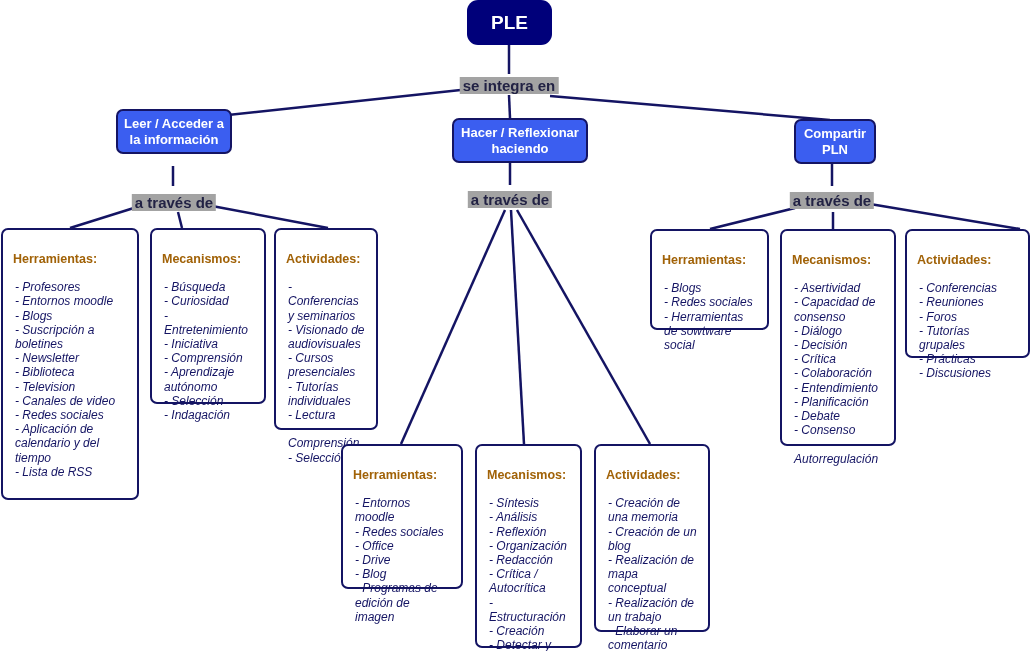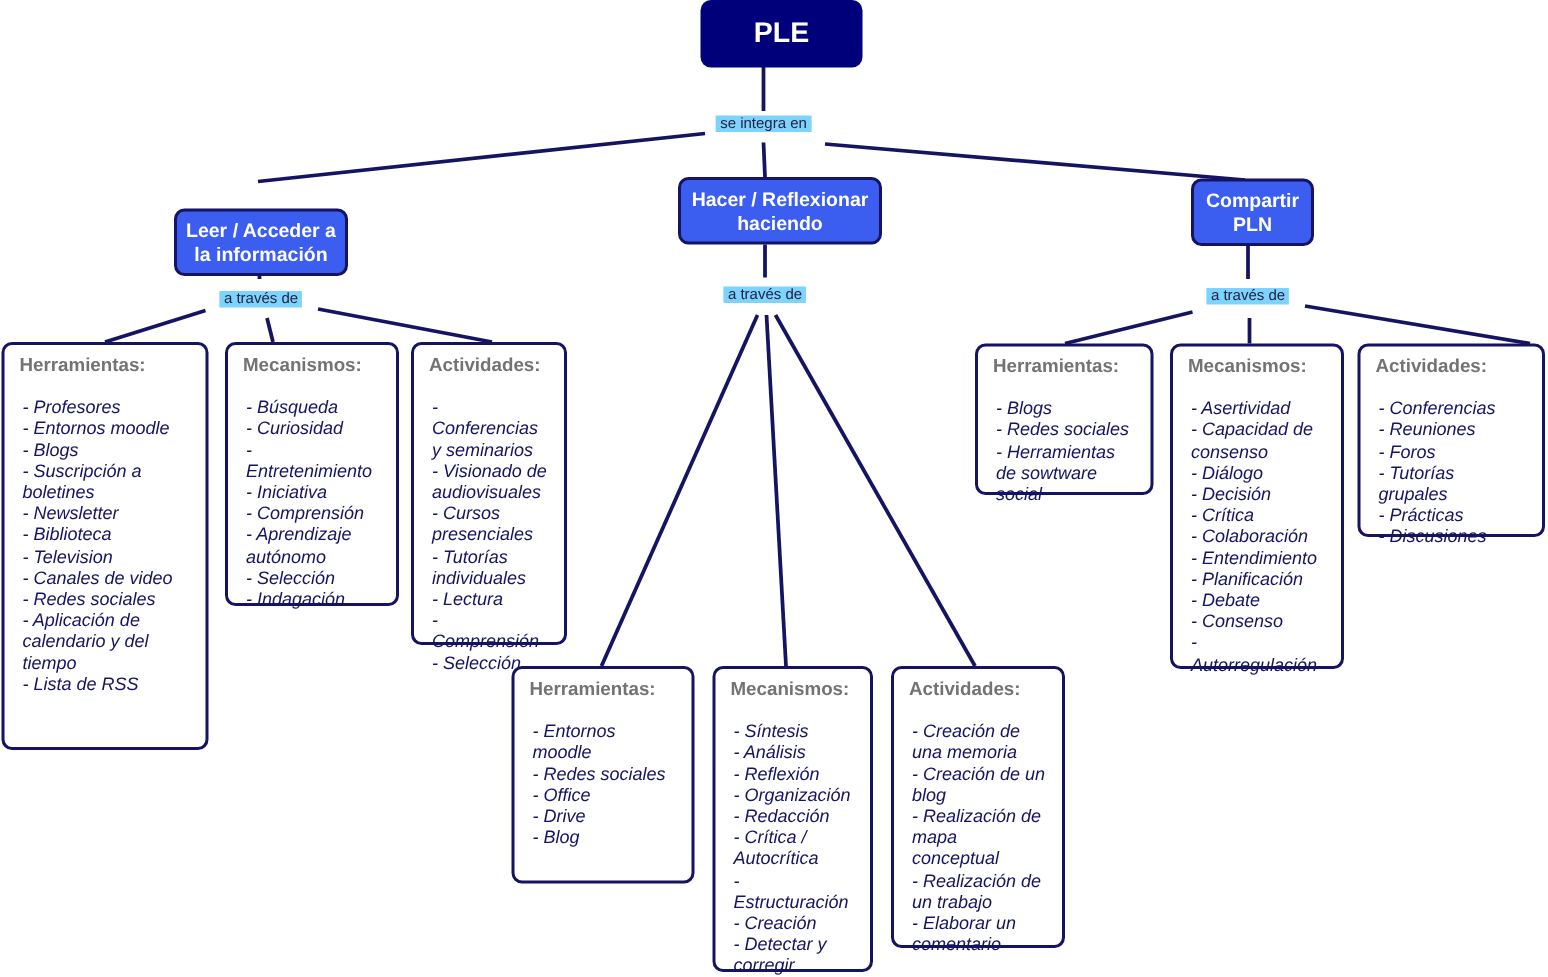--- a/index.html
+++ b/index.html
@@ -5,26 +5,26 @@
   html, body { margin: 0; padding: 0; background: #ffffff; }
   body { width: 1032px; height: 651px; position: relative; overflow: hidden;
          font-family: "Liberation Sans", sans-serif; color: #1a1a5c; }
   #links { position: absolute; left: 0; top: 0; width: 1032px; height: 651px; }
   #links line { stroke: #141463; stroke-width: 2.5; }
   .node { position: absolute; box-sizing: border-box; text-align: center;
           font-weight: bold; color: #ffffff; display: flex; align-items: center;
           justify-content: center; line-height: 16px; }
   .root { background: #00007a; border-radius: 7px; font-size: 19px; }
   .main { background: #3b5ef0; border: 2px solid #141463; border-radius: 7px; font-size: 13px; padding: 0 4px; }
-  .link-label { position: absolute; font-size: 10px; color: #222244; background: #7dd3fc;
-                padding: 0 3px; white-space: nowrap; transform: translateX(-50%); }
+  .link-label { position: absolute; font-size: 15px; color: #222244; background: #a3a3a3;
+                padding: 0 3px; white-space: nowrap; transform: translateX(-50%); font-weight: bold; }
   .card { position: absolute; box-sizing: border-box; background: #ffffff;
           border: 2px solid #141463; border-radius: 7px; padding: 6px 8px 6px 10px;
           font-size: 12px; line-height: 14.2px; color: #141463; }
-  .card .title { font-weight: bold; font-size: 12.5px; margin-bottom: 14px; color: #737373; }
+  .card .title { font-weight: bold; font-size: 12.5px; margin-bottom: 14px; color: #a16207; margin-top: 16px; }
   .card ul { list-style: none; margin: 2px; padding: 0; font-style: italic; }
   .card li { margin: 0; padding: 0; }
 </style>
 </head>
 <body>
 
 <svg id="links">
 
   <line x1="509" y1="44" x2="509" y2="74"></line>
   <line x1="470" y1="89" x2="172" y2="121"></line>
@@ -40,26 +40,26 @@
   <line x1="505" y1="210" x2="401" y2="444"></line>
   <line x1="511" y1="210" x2="524" y2="444"></line>
   <line x1="517" y1="210" x2="650" y2="444"></line>
 
   <line x1="832" y1="163" x2="832" y2="186"></line>
   <line x1="795" y1="208" x2="710" y2="229"></line>
   <line x1="833" y1="212" x2="833" y2="229"></line>
   <line x1="870" y1="204" x2="1020" y2="229"></line>
 </svg>
 
-<div class="node root" style="left:467px; top:0px; width:108px; height:45px;">
+<div class="node root" style="left:467px; top:0px; width:85px; height:45px;border-radius:11px;">
   <span>PLE</span>
 </div>
 <div class="link-label" style="left:509px; top:77px;">se integra en</div>
 
-<div class="node main" style="left:116px; top:139px; width:116px; height:45px;">
+<div class="node main" style="left:116px; top:109px; width:116px; height:45px;">
   <span>Leer / Acceder a la información</span>
 </div>
 <div class="link-label" style="left:174px; top:194px;">a través de</div>
 
 <div class="card" style="left:1px; top:228px; width:138px; height:272px;">
   <div class="title">Herramientas:</div>
   <ul>
       <li>- Profesores</li>
       <li>- Entornos moodle</li>
       <li>- Blogs</li>
@@ -105,20 +105,21 @@
 <div class="link-label" style="left:510px; top:191px;">a través de</div>
 
 <div class="card" style="left:341px; top:444px; width:122px; height:145px;">
   <div class="title">Herramientas:</div>
   <ul>
       <li>- Entornos moodle</li>
       <li>- Redes sociales</li>
       <li>- Office</li>
       <li>- Drive</li>
       <li>- Blog</li>
+      <li>- Programas de edición de imagen</li>
     </ul>
 </div>
 <div class="card" style="left:475px; top:444px; width:107px; height:204px;">
   <div class="title">Mecanismos:</div>
   <ul>
       <li>- Síntesis</li>
       <li>- Análisis</li>
       <li>- Reflexión</li>
       <li>- Organización</li>
       <li>- Redacción</li>

